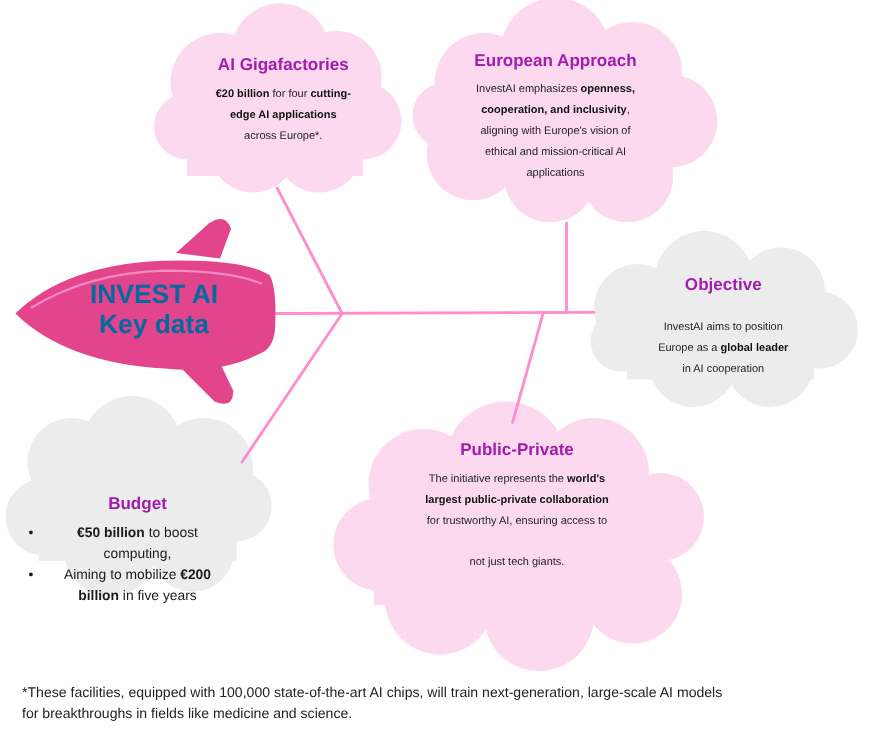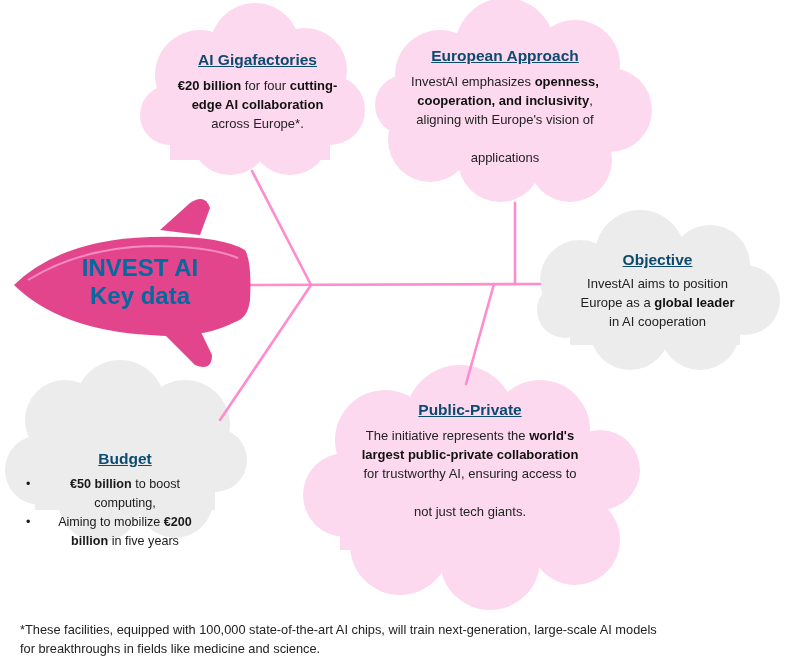--- a/index.html
+++ b/index.html
@@ -1,21 +1,21 @@
 <!DOCTYPE html>
 <html><head>
   <meta charset="utf-8">
   <style>
     html, body { margin: 0; padding: 0; background: #ffffff; }
     body { width: 798px; height: 666px; position: relative; overflow: hidden;
            font-family: "Liberation Sans", "DejaVu Sans", sans-serif; color: #1a1a1a; }
     #canvas { position: absolute; left: 0; top: 0; width: 798px; height: 666px; }
     .cloud-text { position: absolute; text-align: center; }
-    .cloud-title { color: #0c4a6e; font-weight: bold; font-size: 15.5px; line-height: 20px; text-decoration: underline; }
-    .cloud-body { font-size: 13px; line-height: 19px; color: #222; margin-top: 6px; }
+    .cloud-title { color: #a21caf; font-weight: bold; font-size: 15.5px; line-height: 20px; }
+    .cloud-body { font-size: 10px; line-height: 19px; color: #222; margin-top: 6px; }
     .cloud-body b { font-weight: bold; color: #111; }
     .rocket-label { position: absolute; left: 60px; top: 254px; width: 160px; text-align: center;
                     color: #0369a1; font-weight: bold; font-size: 24px; line-height: 28px; }
     .budget-list { list-style: none; margin: 6px 0 0 0; padding: 0; font-size: 12.6px; line-height: 19px; text-align: center; }
     .budget-list li { position: relative; }
     .budget-list li .dot { position: absolute; left: -4px; }
     .footnote { position: absolute; left: 20px; top: 620px; width: 780px; font-size: 12.8px; line-height: 19px; color: #222; }
   </style>
 </head>
 <body>
@@ -93,39 +93,39 @@
 
 <div class="rocket-label">
   <div>INVEST AI</div>
   <div>Key data</div>
 </div>
 
 <div class="cloud-text" style="left:140px; top:50px; width:235px;">
   <div class="cloud-title">AI Gigafactories</div>
   <div class="cloud-body">
     <b>€20 billion</b><span> for four </span><b>cutting-</b><br>
-    <b>edge AI collaboration</b><br>
+    <b>edge AI applications</b><br>
     <span>across Europe*.</span>
   </div>
 </div>
 
 <div class="cloud-text" style="left:390px; top:46px; width:230px;">
   <div class="cloud-title">European Approach</div>
   <div class="cloud-body">
     <span>InvestAI emphasizes </span><b>openness,</b><br>
     <b>cooperation, and inclusivity</b><span>,</span><br>
     <span>aligning with Europe's vision of</span><br>
-    <br>
+    <span>ethical and mission-critical AI</span><br>
     <span>applications</span>
   </div>
 </div>
 
 <div class="cloud-text" style="left:555px; top:250px; width:205px;">
   <div class="cloud-title">Objective</div>
-  <div class="cloud-body" style="margin-top:4px;">
+  <div class="cloud-body" style="margin-top:18px;">
     <span>InvestAI aims to position</span><br>
     <span>Europe as a </span><b>global leader</b><br>
     <span>in AI cooperation</span>
   </div>
 </div>
 
 <div class="cloud-text" style="left:30px; top:405px; width:190px;margin-top:44px;">
   <div class="cloud-title">Budget</div>
   <ul class="budget-list">
     <li>

